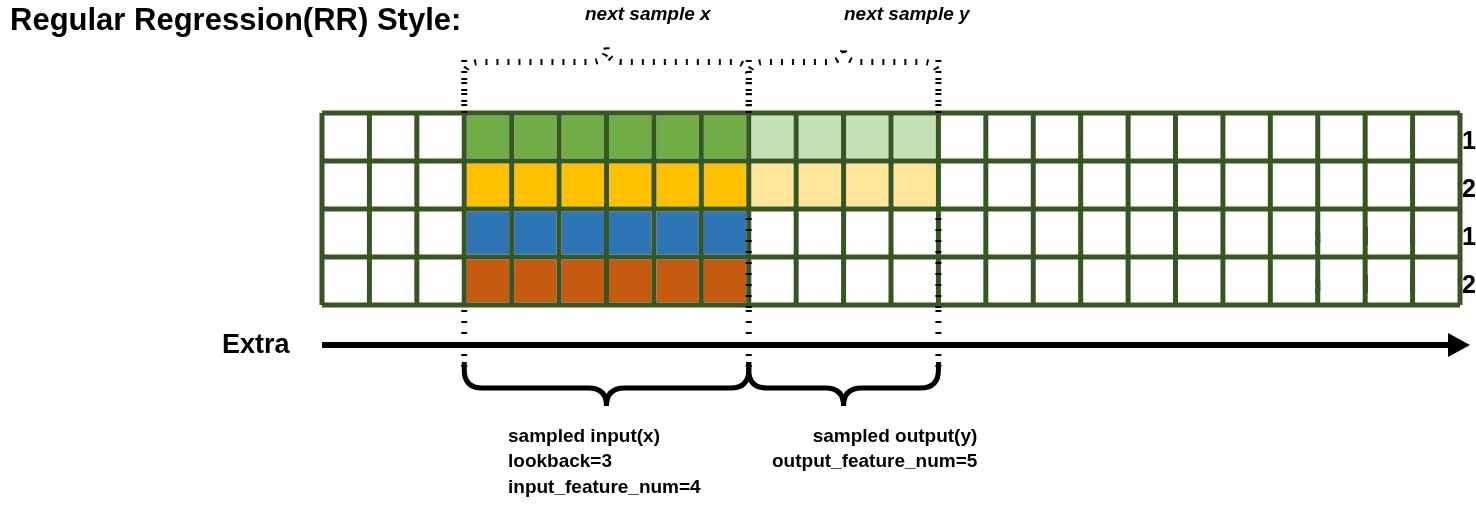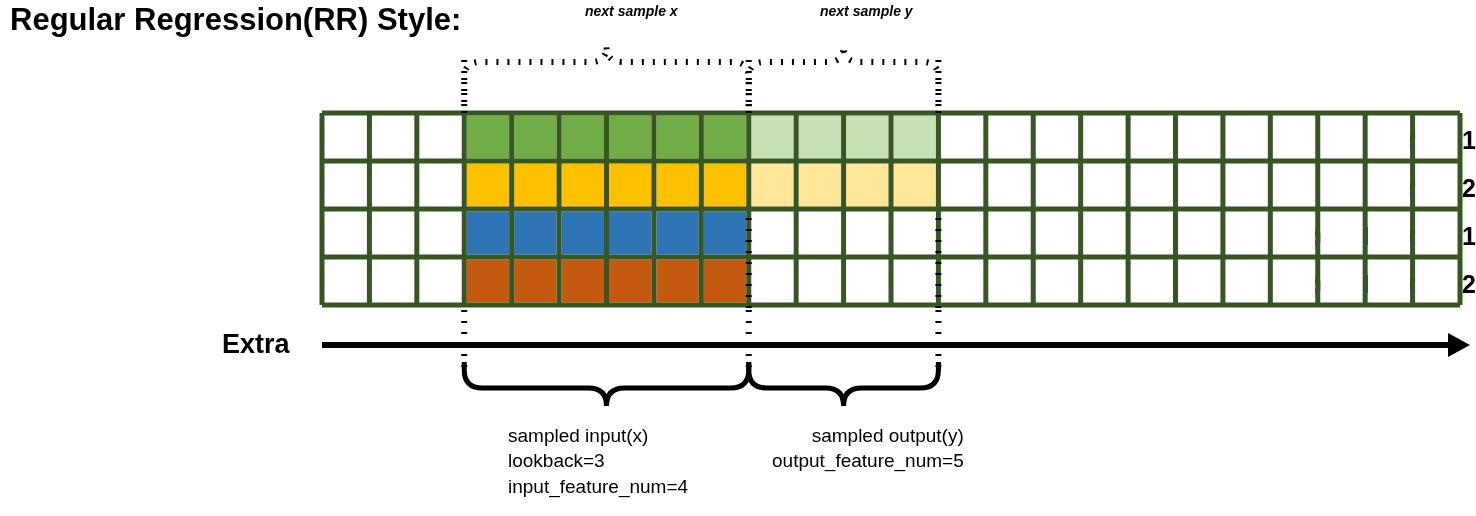--- a/index.html
+++ b/index.html
@@ -9,24 +9,24 @@
   #canvas{position:absolute;inset:0;width:1476px;height:460px;}
 
   .title{position:absolute;left:10px;top:2px;font-size:31px;font-weight:700;
          letter-spacing:0px;white-space:nowrap;}
 
   .rowlabel{position:absolute;right:0;font-size:25px;font-weight:700;
             text-align:right;white-space:nowrap;line-height:1;}
 
   .timelabel{position:absolute;font-size:27px;font-weight:700;white-space:nowrap;}
 
-  .toplabel{position:absolute;font-size:14px;font-style:italic;font-weight:600;
+  .toplabel{position:absolute;font-size:19px;font-style:italic;font-weight:600;
             white-space:nowrap;}
 
-  .brace-text{position:absolute;font-size:19px;font-weight:400;white-space:nowrap;
+  .brace-text{position:absolute;font-size:19px;font-weight:700;white-space:nowrap;
               line-height:1.33;}
 
   svg.layer{position:absolute;left:0;top:0;width:1476px;height:516px;
             overflow:visible;pointer-events:none;}
   svg.layer *{vector-effect:non-scaling-stroke;}
 </style>
 </head>
 <body>
 
 <div id="canvas">
@@ -34,21 +34,21 @@
   <div class="title">Regular Regression(RR) Style:</div>
 
   <div class="rowlabel" style="top:128px;width:310px;">Target 1</div>
   <div class="rowlabel" style="top:176px;width:310px;">Target 2</div>
   <div class="rowlabel" style="top:224px;width:310px;">Extra Feature 1</div>
   <div class="rowlabel" style="top:272px;width:310px;">Extra Feature 2</div>
 
   <div class="timelabel" style="left:222px;top:329px;">Extra</div>
 
   <div class="toplabel" style="left:585px;top:3px;">next sample x</div>
-  <div class="toplabel" style="left:820px;top:3px;text-align:right;">next sample y</div>
+  <div class="toplabel" style="left:844px;top:3px;text-align:right;">next sample y</div>
 
   <div class="brace-text" style="left:508px;top:423px;">
     <div>sampled input(x)</div>
     <div>lookback=3</div>
     <div>input_feature_num=4</div>
   </div>
 
   <div class="brace-text" style="left:772px;top:423px;text-align:right;">
     <div>sampled output(y)</div>
     <div>output_feature_num=5</div>

